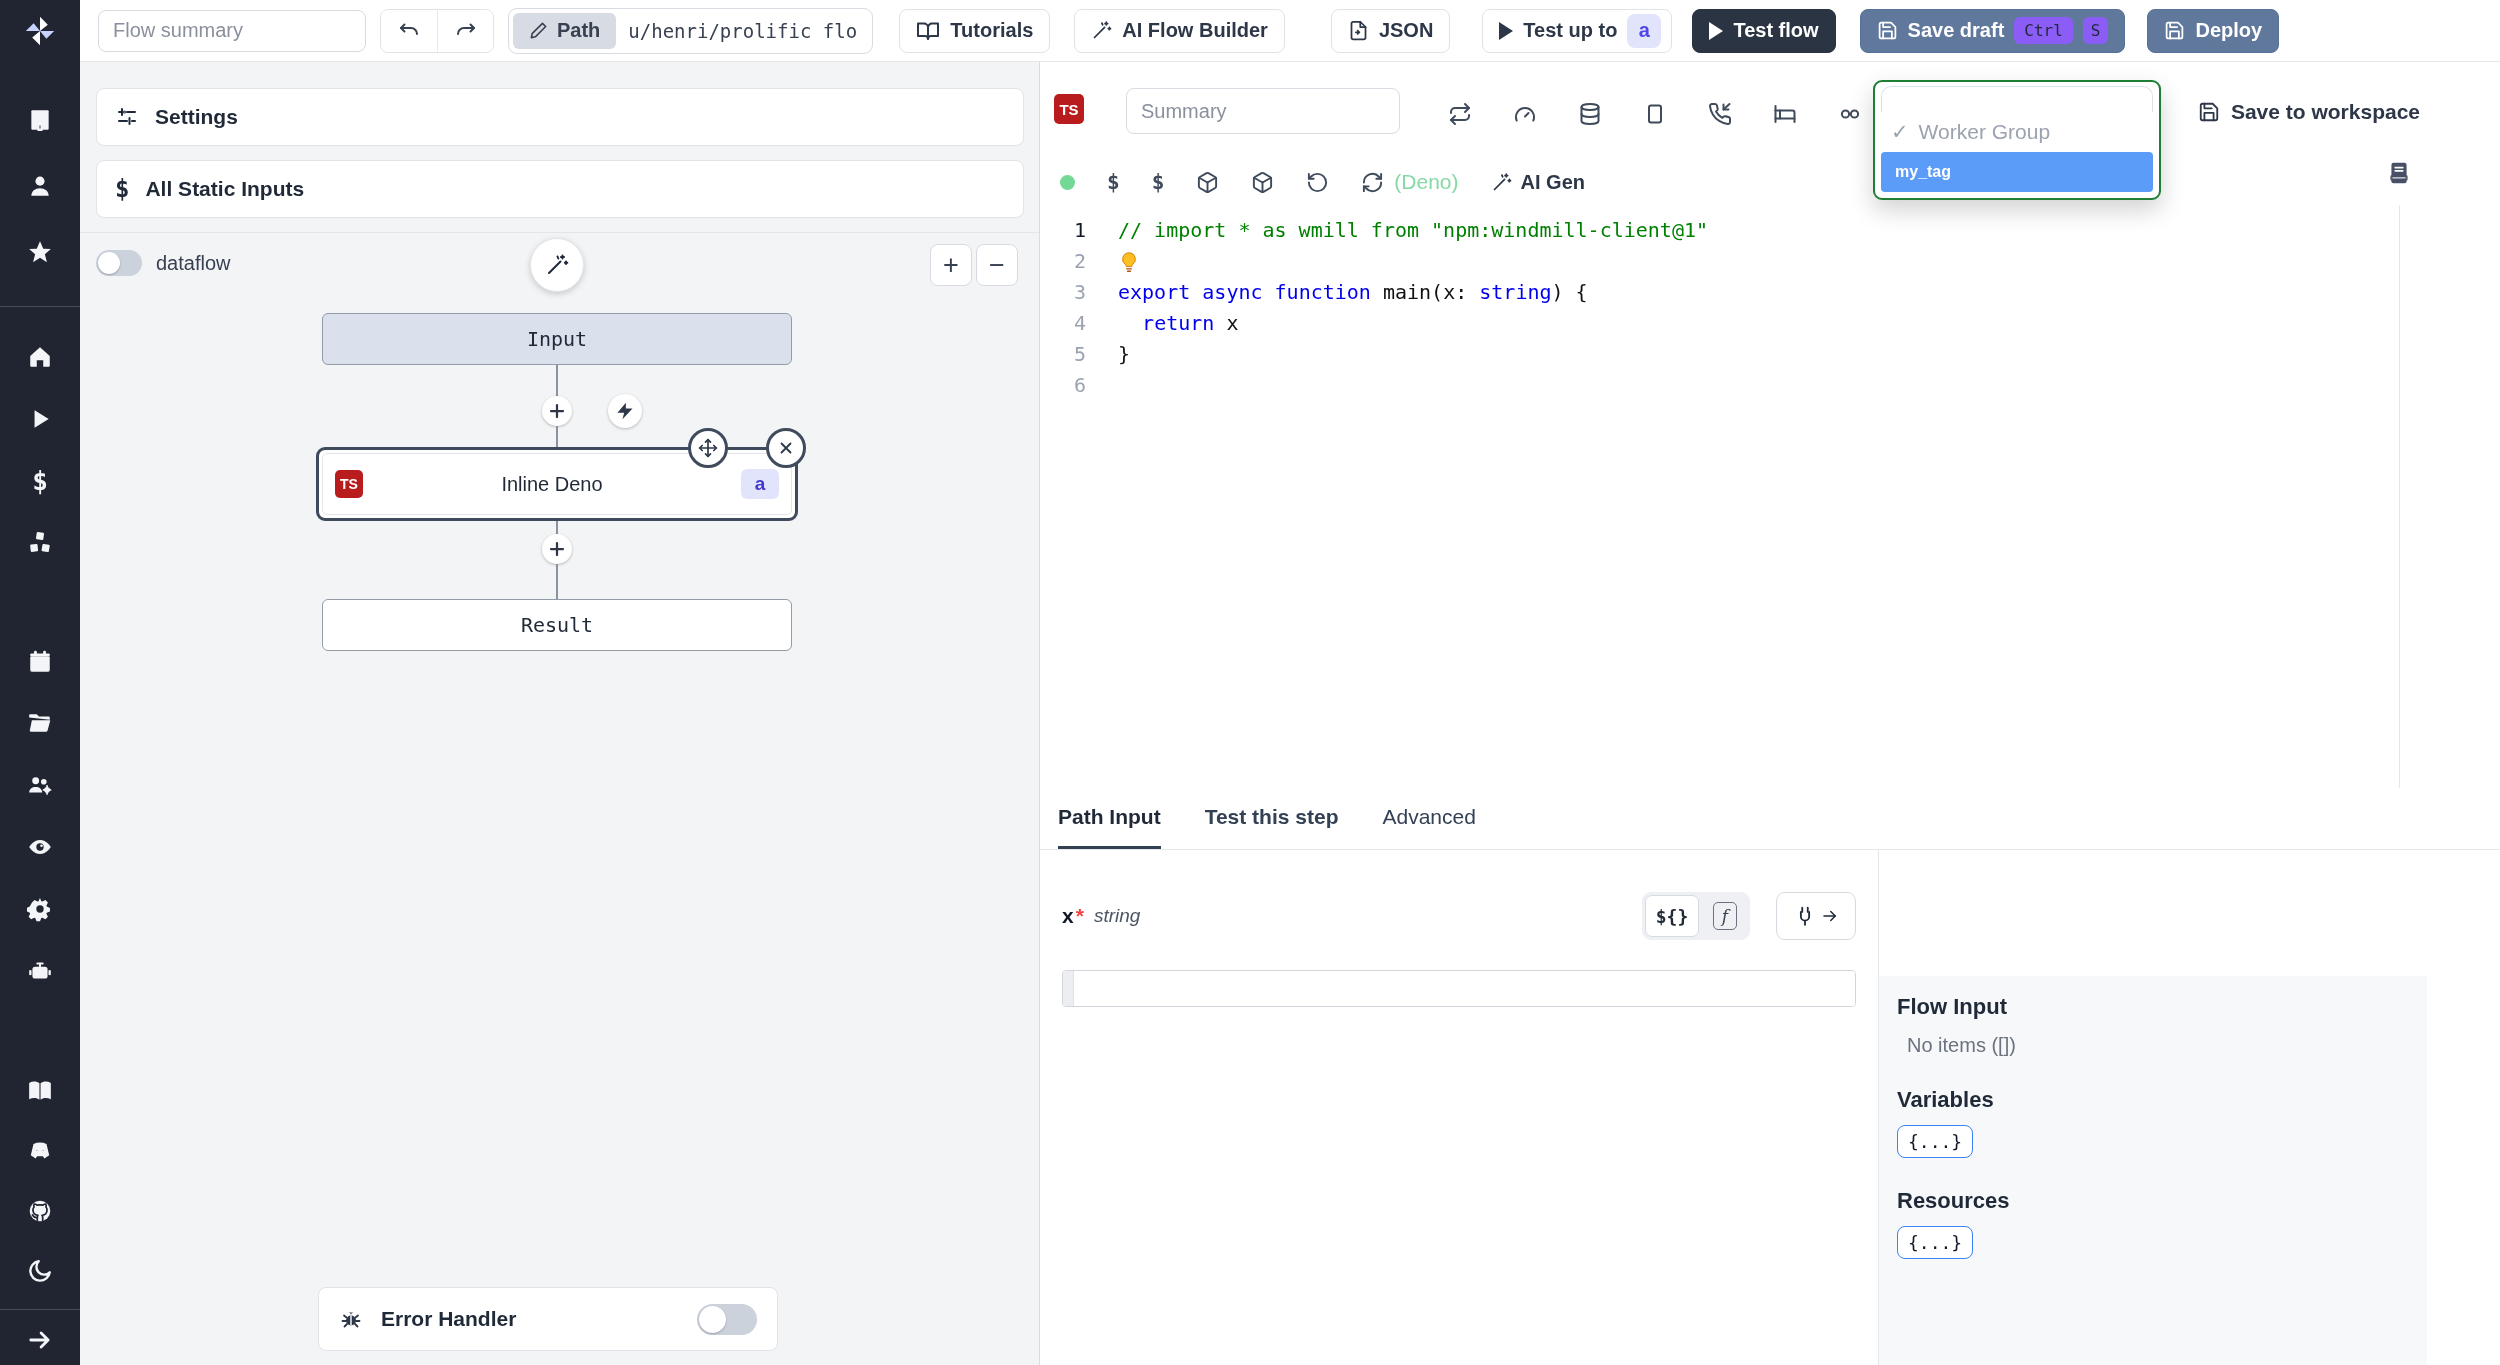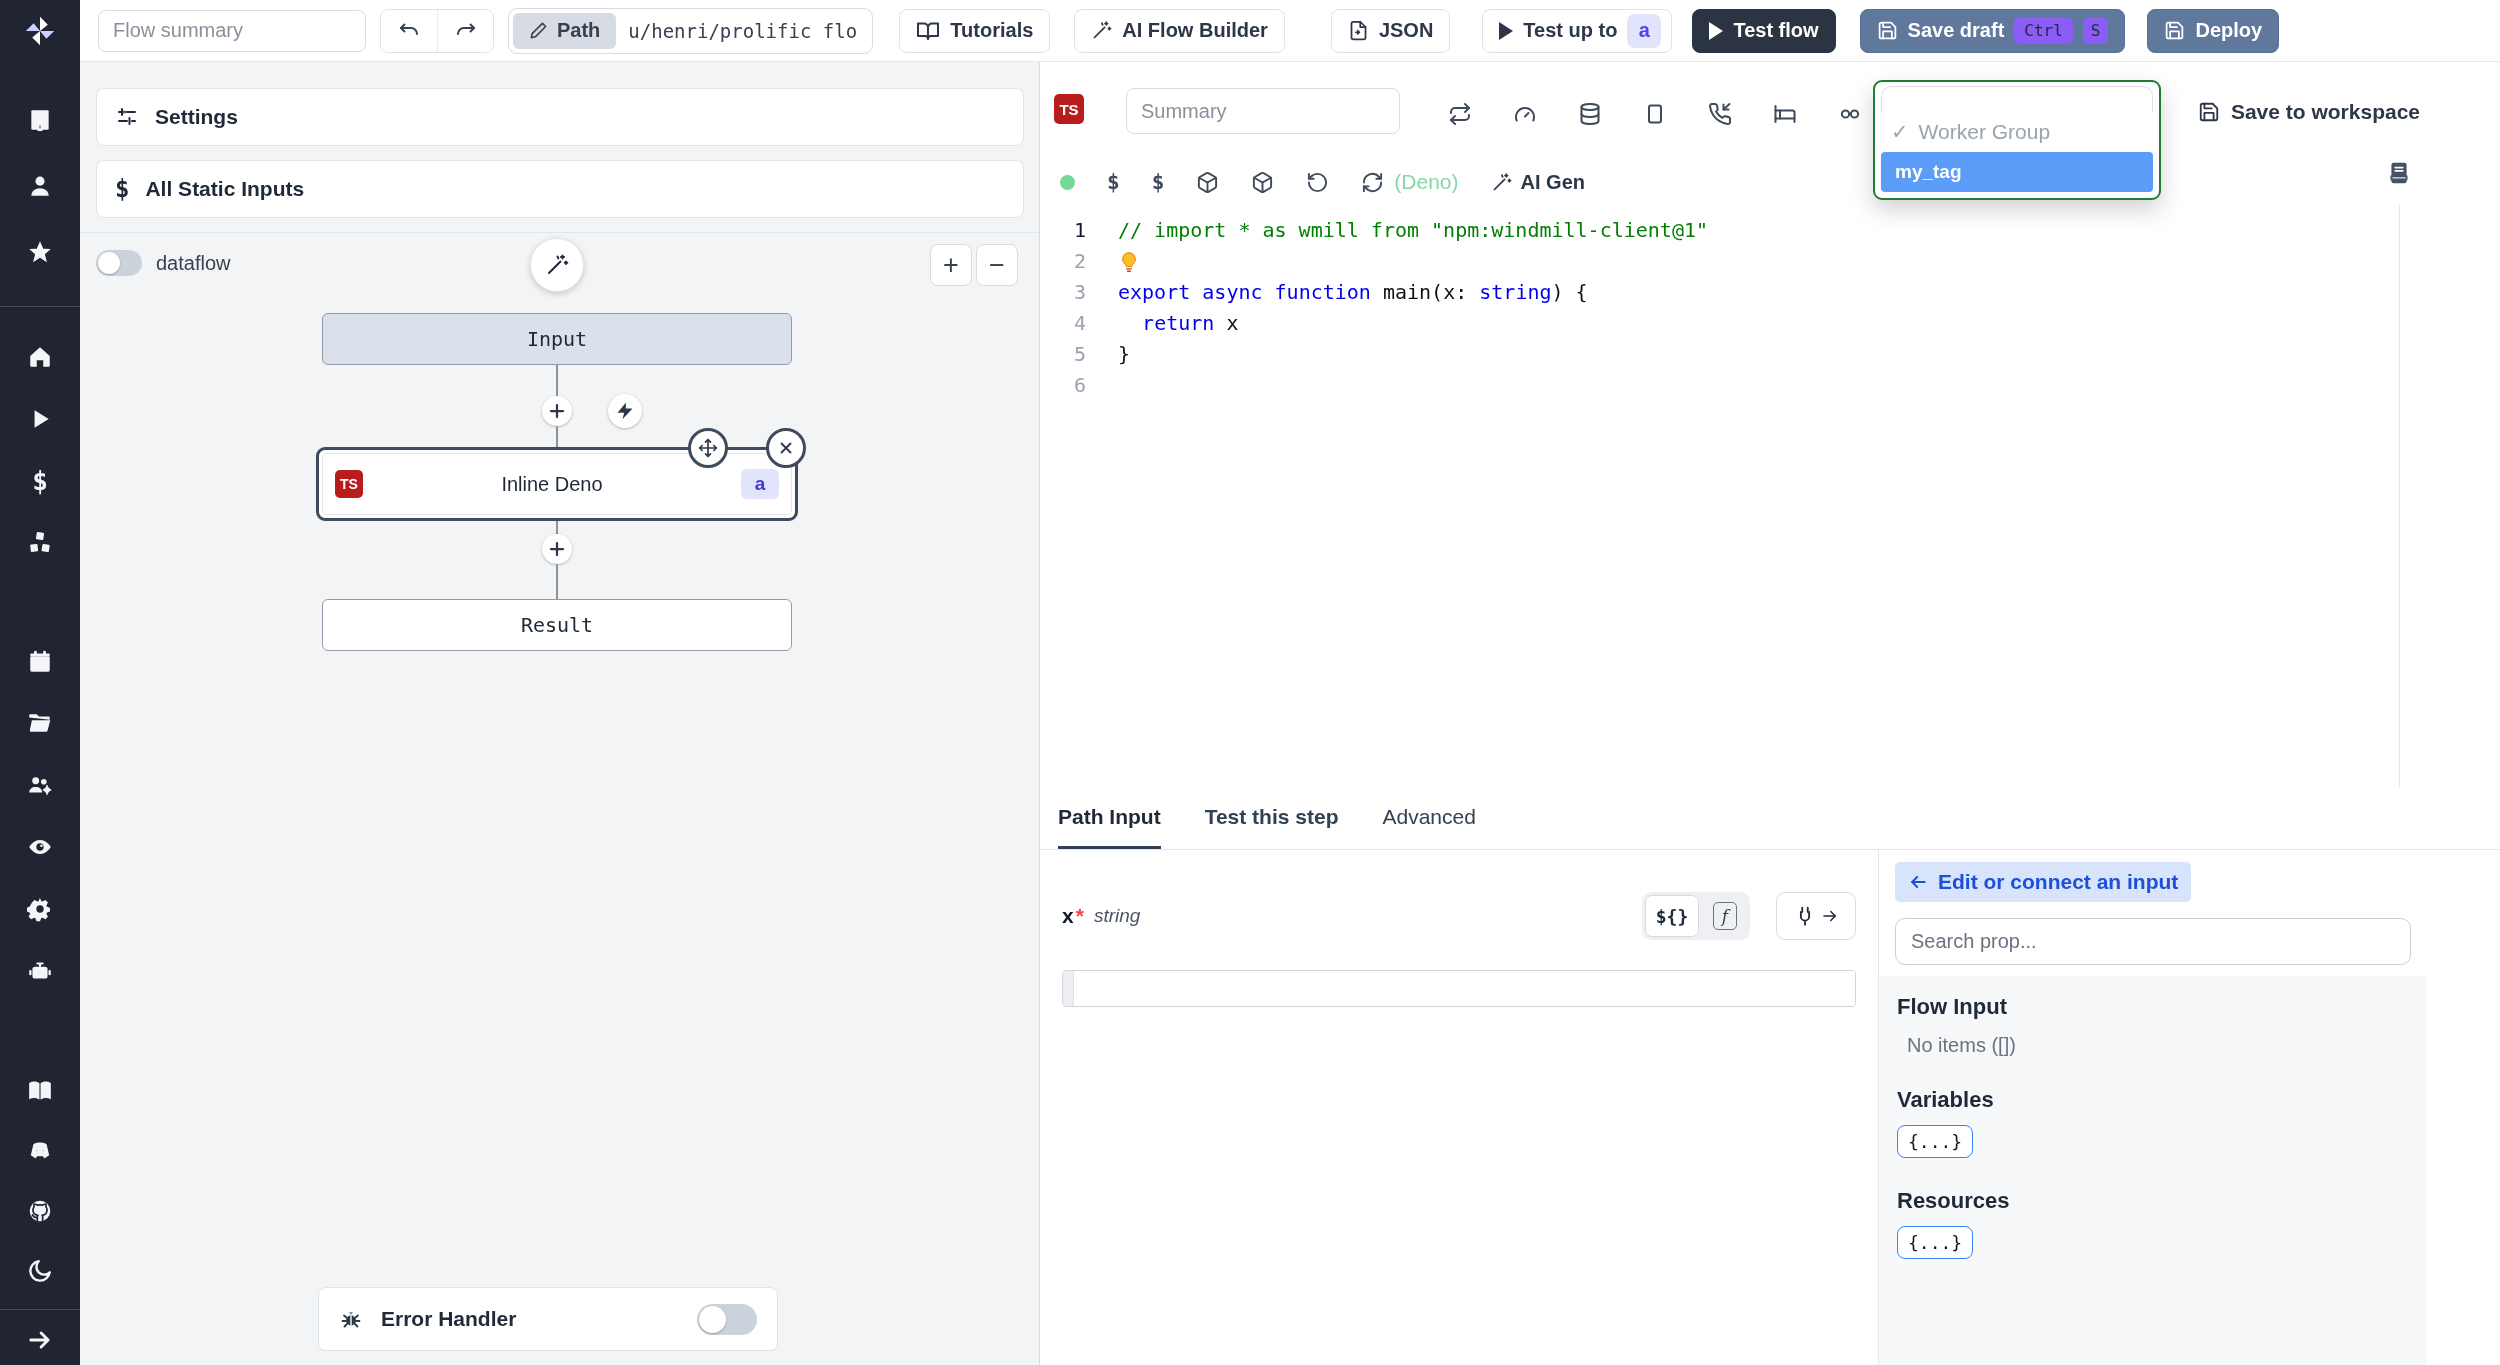--- a/index.html
+++ b/index.html
@@ -68,21 +68,21 @@
   .ed-row2 { position:absolute; left:20px; top:100px; height:40px; display:flex; align-items:center; gap:32px; color:#3f4a5a; }
   .dot { width:15px; height:15px; border-radius:50%; background:#72d996; }
   .d2 { font-family:"DejaVu Sans Mono",monospace; font-size:21px; font-weight:bold; color:#3f4a5a; cursor:pointer; }
   .deno { color:#86d9a5; font-size:21px; }
   .aigen { display:flex; align-items:center; gap:9px; font-size:20px; font-weight:700; color:#2d3748; cursor:pointer; }
   .save-ws { position:absolute; right:80px; top:38px; display:flex; align-items:center; gap:11px; font-size:21px; font-weight:700; color:#2d3748; cursor:pointer; }
   .book-corner { position:absolute; right:88px; top:98px; color:#475065; cursor:pointer; }
   .dropdown { position:absolute; left:833px; top:18px; width:288px; border:2.5px solid #1e7e34; border-radius:9px; background:#fff; box-shadow:0 10px 24px rgba(0,0,0,.18); padding:4px; z-index:20; }
   .dd-ghost { height:26px; border:1px solid #dde1e7; border-bottom:none; border-radius:10px 10px 0 0; margin:0 2px; }
   .dd-item1 { height:40px; display:flex; align-items:center; gap:10px; padding:0 12px; color:#9aa3af; font-size:21px; cursor:pointer; background:#fff; }
-  .dd-item2 { height:40px; margin:0 2px 2px; display:flex; align-items:center; padding:0 14px; background:#5b9cf8; border-radius:4px; color:#fff; font-weight:700; font-size:19px; cursor:pointer; }
+  .dd-item2 { height:40px; margin:0 2px 2px; display:flex; align-items:center; padding:0 14px; background:#5b9cf8; border-radius:4px; color:#fff; font-weight:700; font-size:16px; cursor:pointer; }
 
   .code-area { position:absolute; left:0; top:143px; width:1360px; height:583px; border-right:1px solid #e5e7eb; display:flex; padding-top:10px; cursor:text; }
   .gutter { width:66px; flex:none; text-align:right; padding-right:20px; }
   .gutter div { font-family:"DejaVu Sans Mono",monospace; font-size:20px; line-height:31px; color:#9aa3af; }
   .gutter div.act { color:#111827; }
   .codecol { padding-left:12px; }
   .cl { font-family:"DejaVu Sans Mono",monospace; font-size:20px; line-height:31px; white-space:pre; color:#111; height:31px; display:flex; align-items:center;}
   .tok-comment { color:#008000; } .tok-kw { color:#0000ee; } .tok-p { color:#111; }
   .bulb svg { width:22px; height:22px; display:block; }
 
@@ -582,30 +582,20 @@
                 <path d="M13 6l6 6-6 6"></path>
               </svg>
           </div>
         </div>
         <div class="finput">
           <div class="notch"></div>
           <input value="" style="">
         </div>
       </div>
       <div class="props">
-        <div class="p-head">
-          <div class="chip-connect">
-            <svg class="ic" style="width:20px;height:20px;stroke-width:2.4;" viewBox="0 0 24 24">
-                <path d="M20 12H5"></path>
-                <path d="M11 6l-6 6 6 6"></path>
-              </svg>
-            <span>Edit or connect an input</span>
-          </div>
-          <input class="p-search" placeholder="Search prop..." style="">
-        </div>
         <div class="p-body">
           <div class="p-title">Flow Input</div>
           <div class="p-empty">No items ([])</div>
           <div class="p-title mt30">Variables</div>
           <div class="p-chip">{...}</div>
           <div class="p-title mt30">Resources</div>
           <div class="p-chip">{...}</div>
         </div>
       </div>
     </div>

